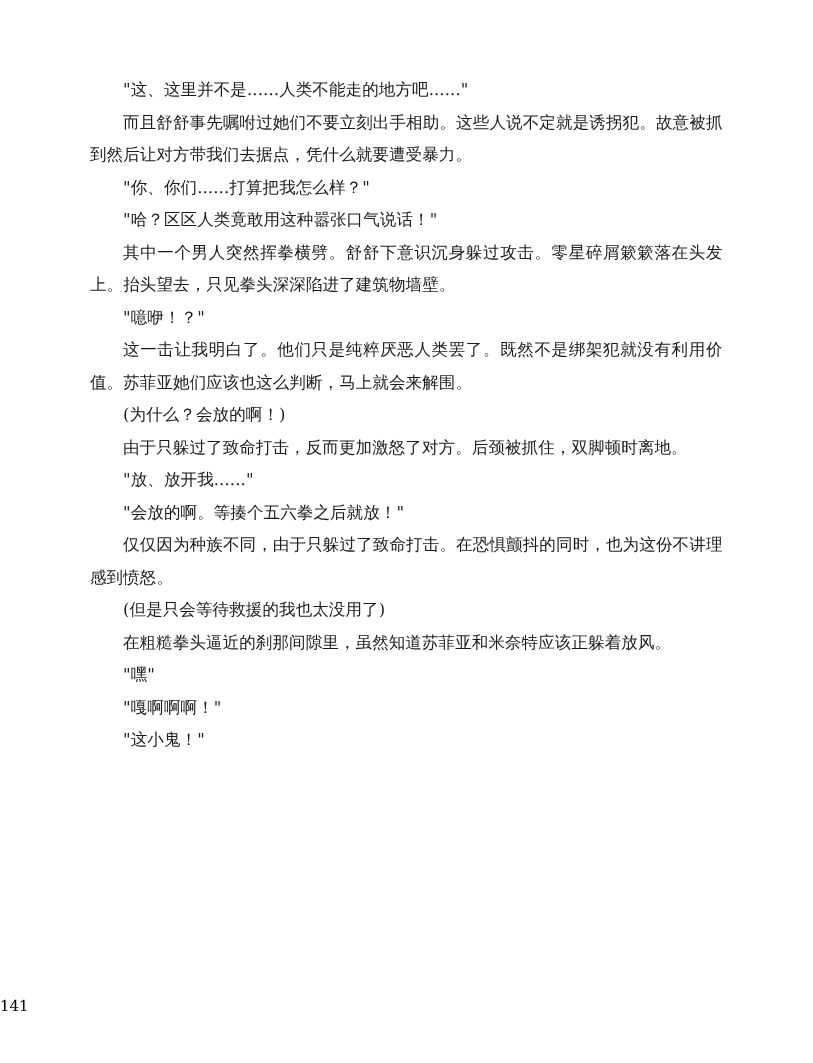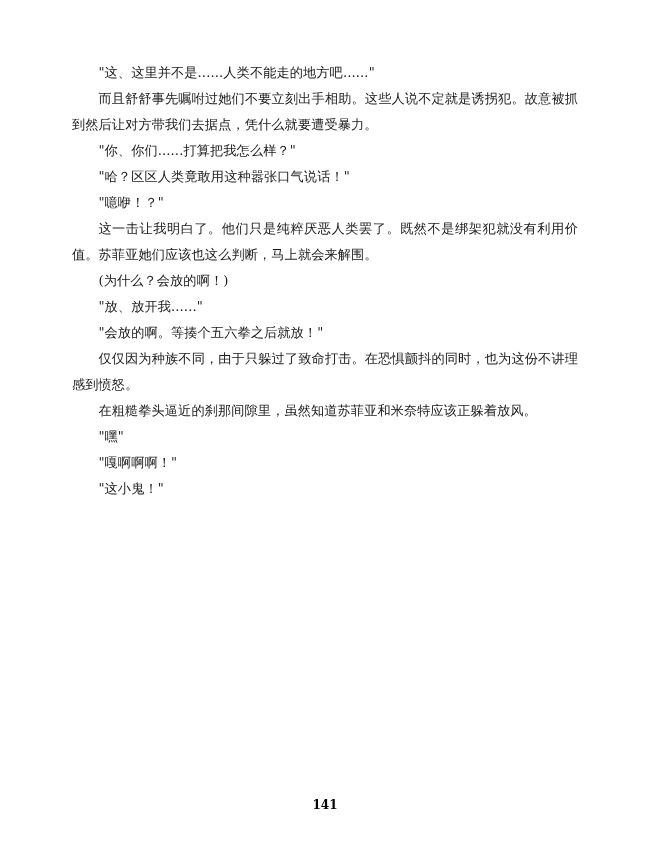--- a/index.html
+++ b/index.html
@@ -33,41 +33,43 @@
   .para {
     margin: 0;
     text-indent: 2em;
     white-space: normal;
   }
   .page-number {
     position: absolute;
     left: 0;
     right: 0;
     bottom: 38px;
-    text-align: center;
     font-size: 12px;
     font-family: "DejaVu Serif", "Liberation Serif", serif;
     color: #000000;
-    font-weight: bold;
+    font-weight: normal;
   }
 </style>
 </head>
 <body>
 
 <div class="page">
   <div class="body-text">
     <p class="para">"这、这里并不是......人类不能走的地方吧......"</p>
     <p class="para">而且舒舒事先嘱咐过她们不要立刻出手相助。这些人说不定就是诱拐犯。故意被抓到然后让对方带我们去据点，凭什么就要遭受暴力。</p>
     <p class="para">"你、你们......打算把我怎么样？"</p>
     <p class="para">"哈？区区人类竟敢用这种嚣张口气说话！"</p>
+    <p class="para">其中一个男人突然挥拳横劈。舒舒下意识沉身躲过攻击。零星碎屑簌簌落在头发上。抬头望去，只见拳头深深陷进了建筑物墙壁。</p>
     <p class="para">"噫咿！？"</p>
     <p class="para">这一击让我明白了。他们只是纯粹厌恶人类罢了。既然不是绑架犯就没有利用价值。苏菲亚她们应该也这么判断，马上就会来解围。</p>
     <p class="para">(为什么？会放的啊！)</p>
+    <p class="para">由于只躲过了致命打击，反而更加激怒了对方。后颈被抓住，双脚顿时离地。</p>
     <p class="para">"放、放开我......"</p>
     <p class="para">"会放的啊。等揍个五六拳之后就放！"</p>
     <p class="para">仅仅因为种族不同，由于只躲过了致命打击。在恐惧颤抖的同时，也为这份不讲理感到愤怒。</p>
+    <p class="para">(但是只会等待救援的我也太没用了)</p>
     <p class="para">在粗糙拳头逼近的刹那间隙里，虽然知道苏菲亚和米奈特应该正躲着放风。</p>
     <p class="para">"嘿"</p>
     <p class="para">"嘎啊啊啊！"</p>
     <p class="para">"这小鬼！"</p>
   </div>
   <div class="page-number">141</div>
 </div>
 
 </body></html>

